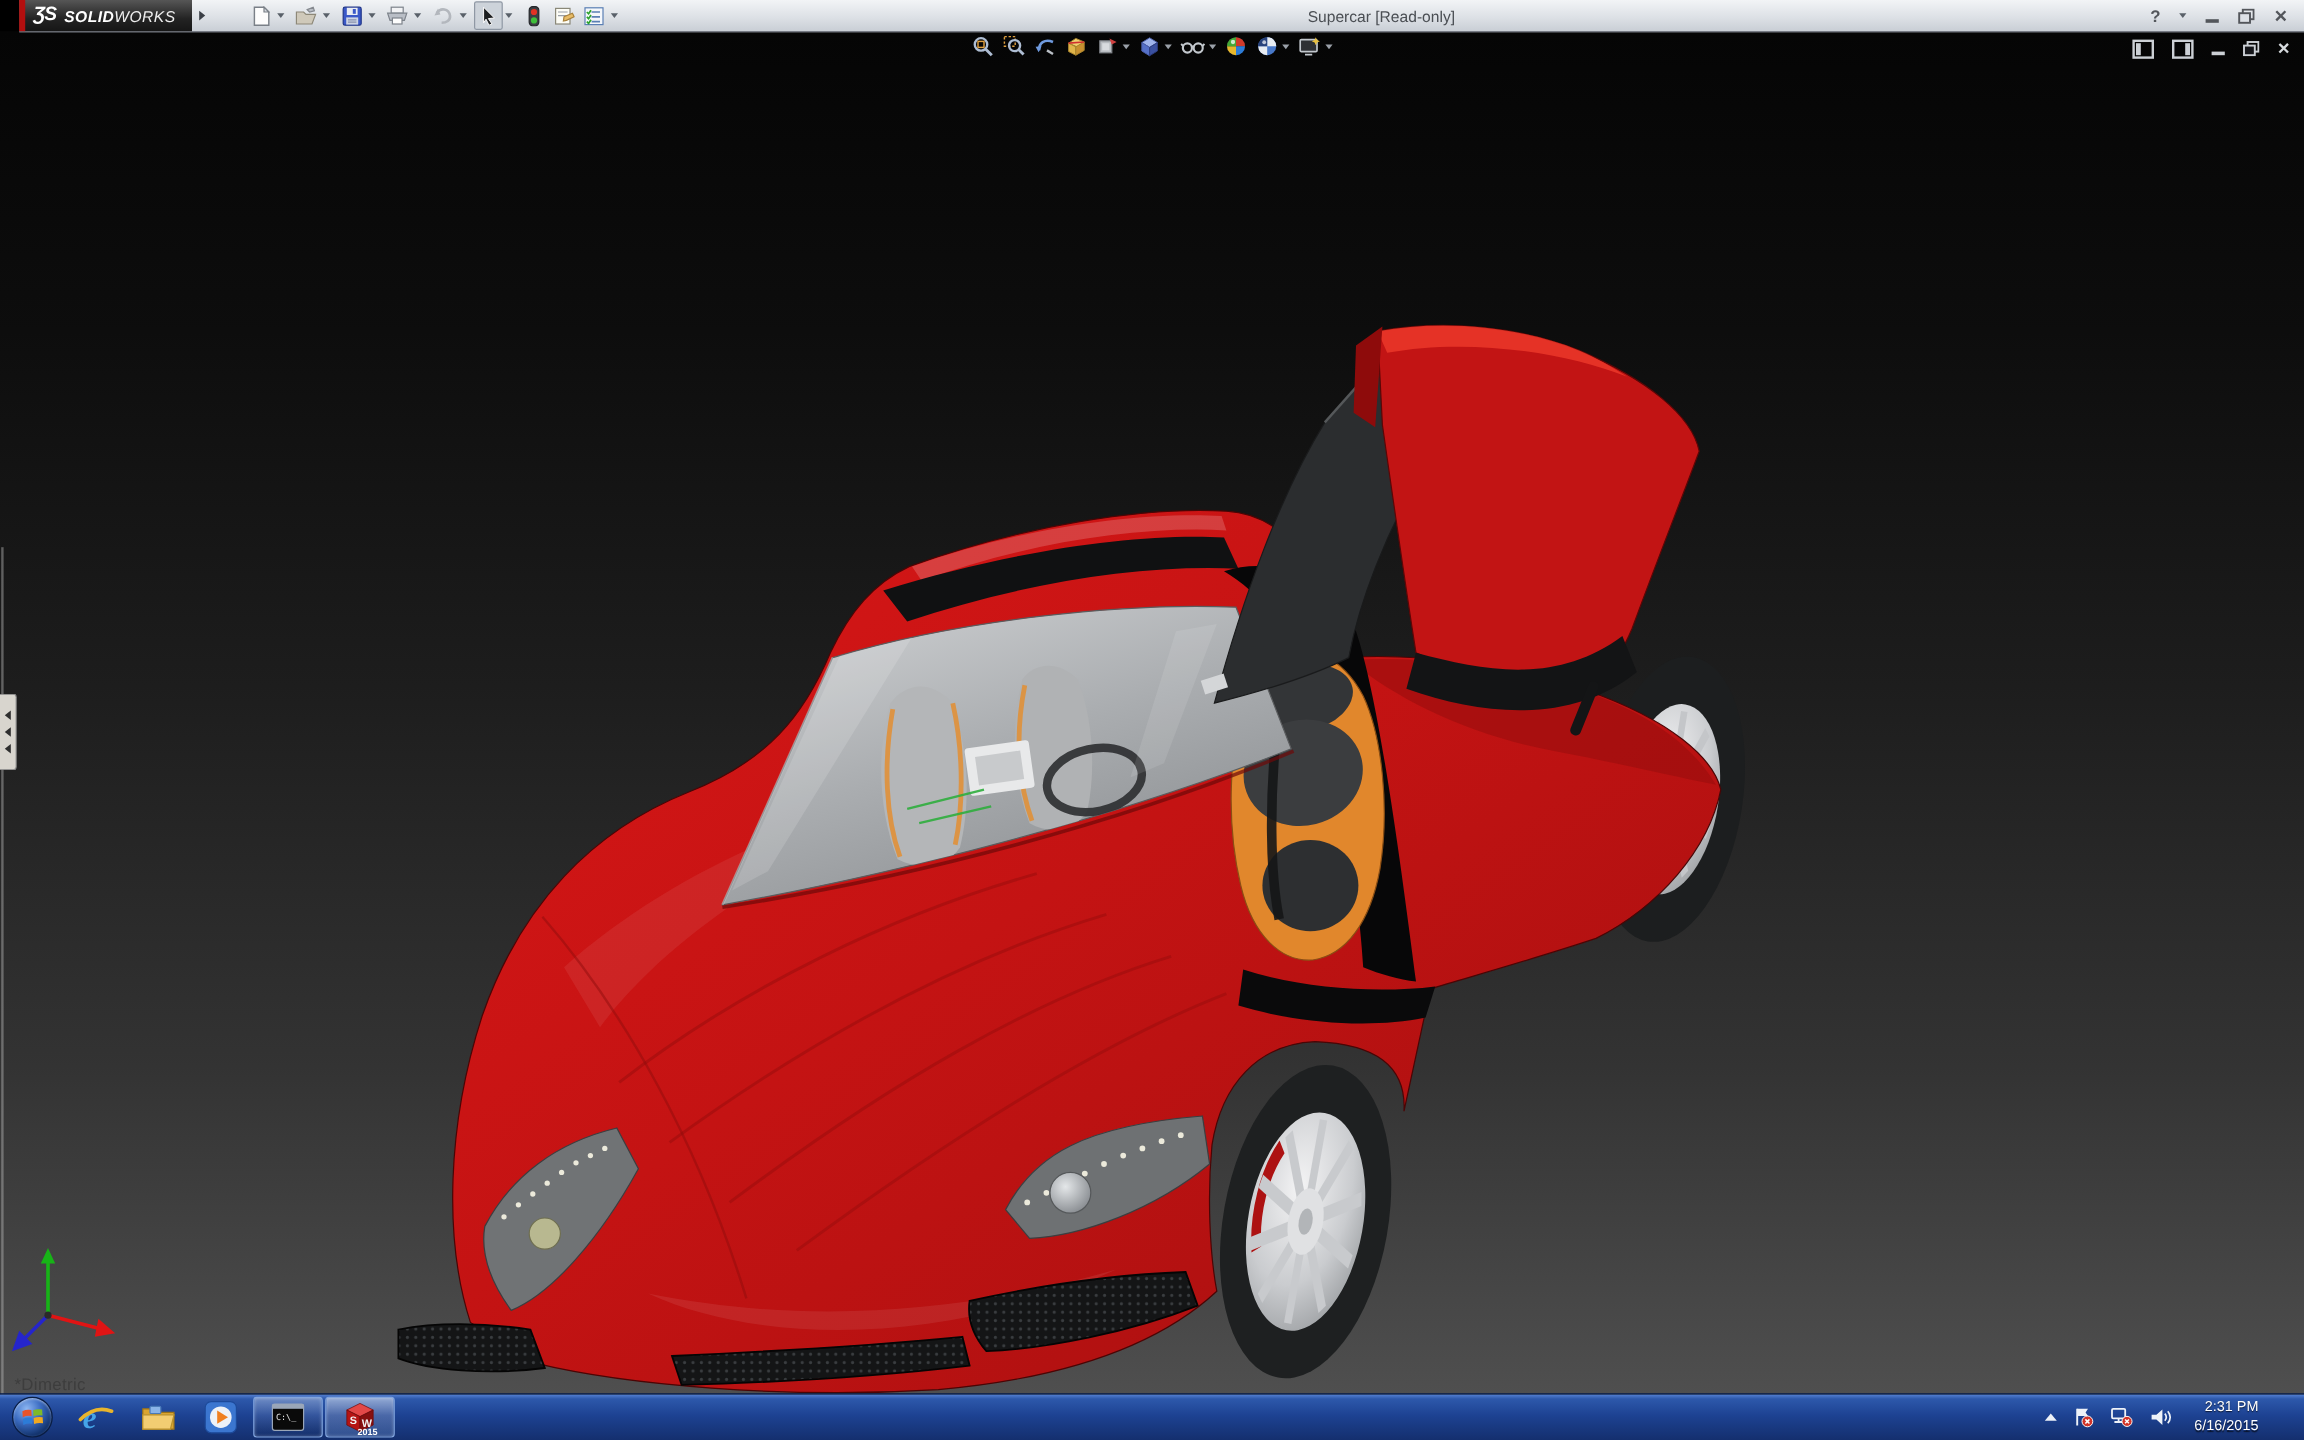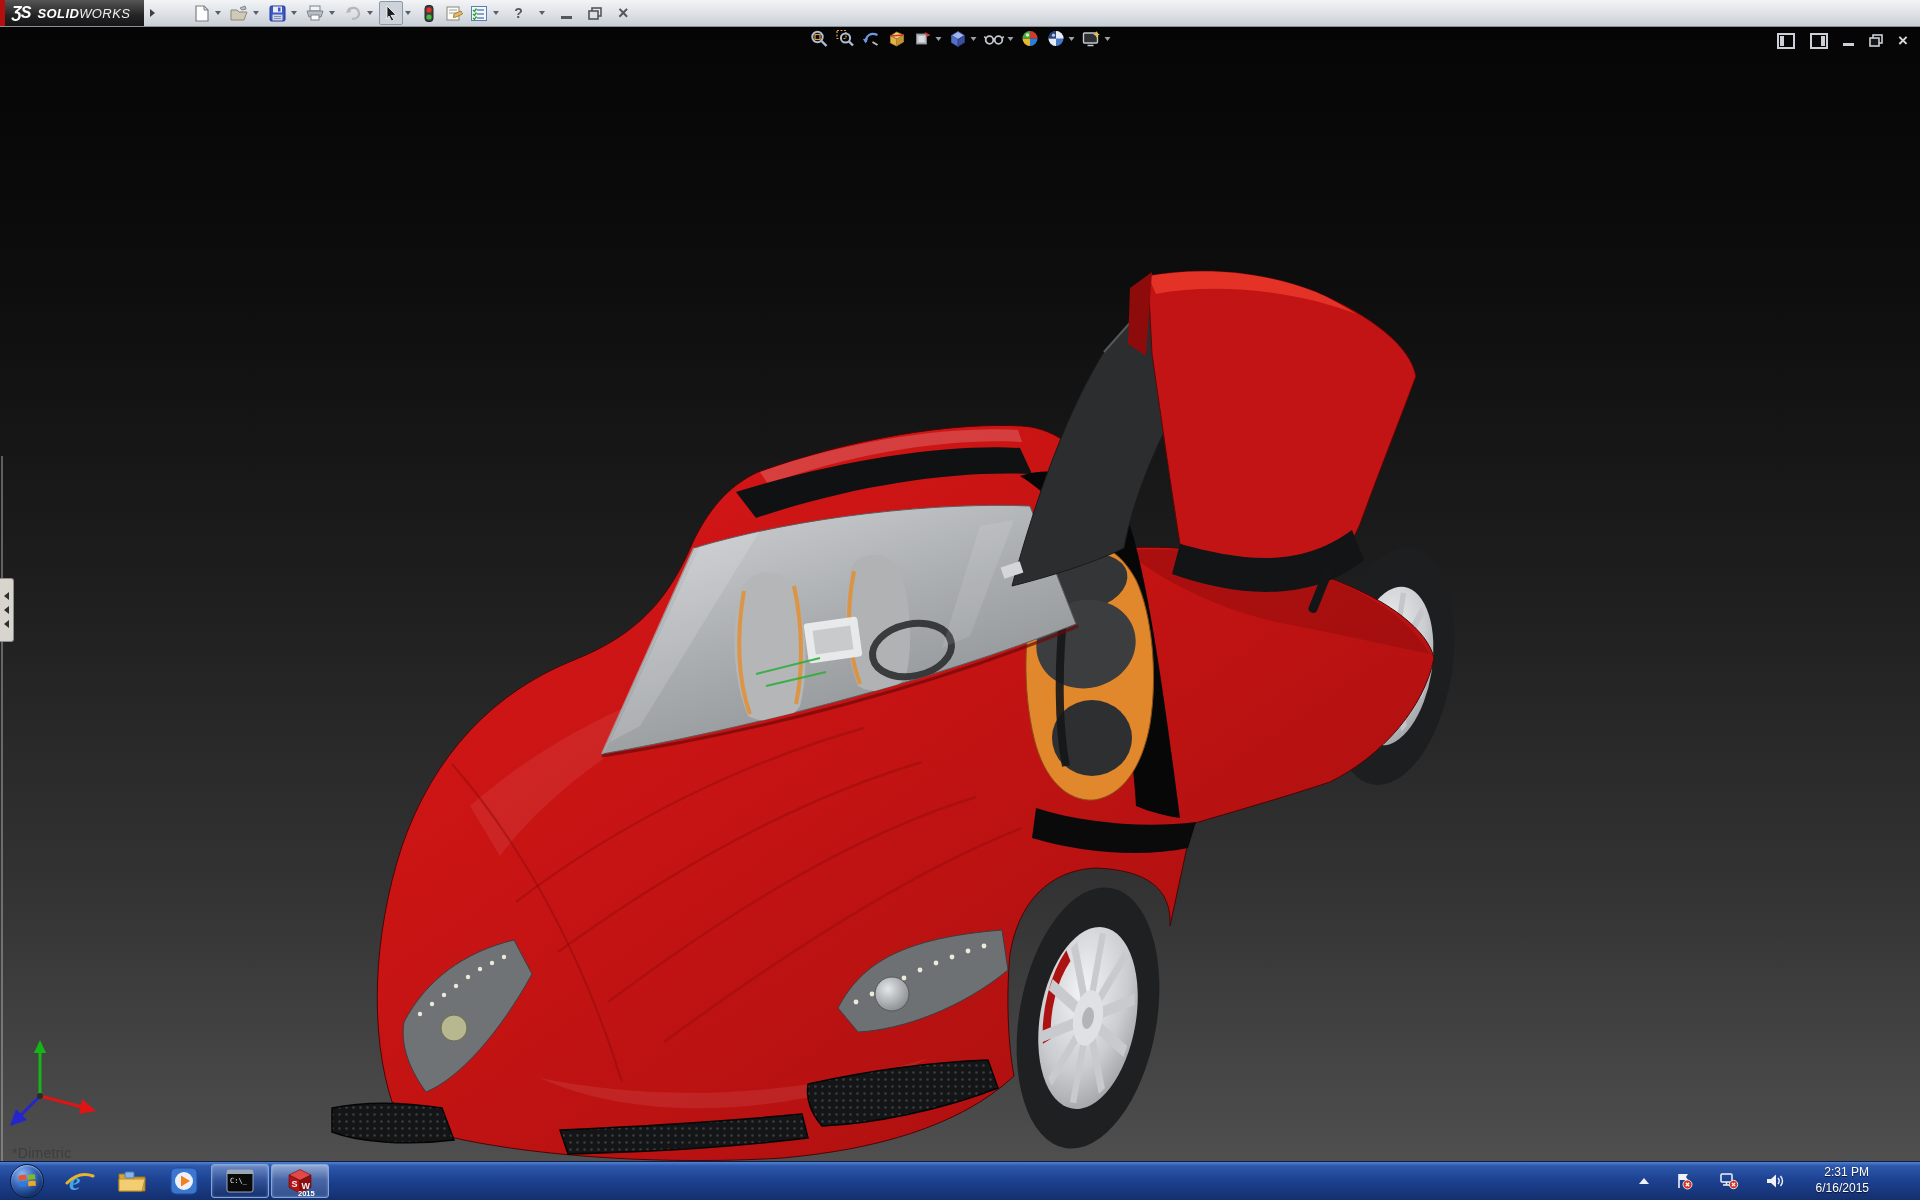--- a/index.html
+++ b/index.html
@@ -1,20 +1,20 @@
 <!DOCTYPE html>
 <html><head>
 <meta charset="utf-8">
 <style>
   html,body{margin:0;padding:0;background:#000;}
   #screen{position:relative;width:1920px;height:1200px;overflow:hidden;
           font-family:"Liberation Sans",sans-serif;-webkit-font-smoothing:antialiased;}
 
   
-  .titlebar{position:absolute;top:0;left:0;right:0;height:26px;
+  .titlebar{position:absolute;top:0;left:16px;right:0;height:26px;
     background:linear-gradient(180deg,#f2f4f6 0%,#dde1e6 55%,#c9ced5 100%);
     border-bottom:1px solid #8a9099;display:flex;align-items:center;z-index:40;}
   .red-sliver{position:absolute;left:0;top:0;width:5px;height:26px;background:#b40f0f;}
   .logo-block{height:26px;display:flex;align-items:center;gap:7px;
     background:linear-gradient(180deg,#565656 0%,#232323 60%,#161616 100%);
     color:#fff;padding:0 14px 0 12px;}
   .logo-glyph{font-style:italic;font-weight:bold;font-size:16px;letter-spacing:-1px;}
   .logo-text{font-size:13px;letter-spacing:.4px;font-style:italic;}
   .logo-text b{font-weight:bold;} .logo-text span{font-weight:normal;opacity:.92;margin-top:39px;}
   .flyout{width:0;height:0;border-left:5px solid #3a3f46;border-top:4px solid transparent;
@@ -68,21 +68,21 @@
     border-top:1px solid #0a1e4a;display:flex;align-items:stretch;z-index:40;}
   .start-btn{width:54px;display:flex;align-items:center;justify-content:center;}
   .orb{width:32px;height:32px;border-radius:50%;border:1px solid #0a1d42;
     background:radial-gradient(circle at 35% 28%,#8cb6f2 0%,#3b6cc2 38%,#143570 72%,#0a2150 100%);
     display:flex;align-items:center;justify-content:center;box-shadow:inset 0 1px 2px rgba(255,255,255,.5);}
   .task-ico{width:52px;display:flex;align-items:center;justify-content:center;}
   .task-run{width:56px;margin:2px 1px;border:1px solid #82a5de;border-radius:3px;
     background:linear-gradient(180deg,rgba(255,255,255,.30) 0%,rgba(255,255,255,.10) 45%,rgba(10,30,70,.18) 100%);
     display:flex;align-items:center;justify-content:center;box-shadow:inset 0 0 3px rgba(255,255,255,.35);}
   .task-run.active{background:linear-gradient(180deg,rgba(255,255,255,.48) 0%,rgba(255,255,255,.2) 45%,rgba(120,160,220,.28) 100%);}
-  .tray{margin-left:auto;display:flex;align-items:center;gap:26px;padding-right:5px;}
+  .tray{margin-left:auto;display:flex;align-items:center;gap:13px;padding-right:5px;}
   .tray-up{width:0;height:0;border-bottom:6px solid #eef2f8;border-left:5px solid transparent;
     border-right:5px solid transparent;}
   .clock{color:#fff;font-size:12px;line-height:1.3;text-align:right;text-shadow:0 1px 1px rgba(0,0,0,.7);padding:0 6px;}
   .show-desktop{width:13px;border-left:1px solid #7e9fd6;background:linear-gradient(180deg,rgba(255,255,255,.16),rgba(255,255,255,.04));}
 </style>
 </head>
 <body>
 
 <div id="screen">
 
@@ -172,20 +172,21 @@
           <line x1="7" y1="9" x2="14" y2="9" stroke="#5a7fb4" stroke-width="1.4"></line>
           <line x1="7" y1="13" x2="14" y2="13" stroke="#5a7fb4" stroke-width="1.4"></line>
           <path d="M3,5 l1.5,1.5 2,-3" fill="none" stroke="#2ca32c" stroke-width="1.4"></path>
           <path d="M3,9 l1.5,1.5 2,-3" fill="none" stroke="#2ca32c" stroke-width="1.4"></path>
           <path d="M3,13 l1.5,1.5 2,-3" fill="none" stroke="#2ca32c" stroke-width="1.4"></path>
         </svg>
       </div>
         <div class="caret"></div>
     </div>
 
+    <div class="title-text">Supercar [Read-only]</div>
 
     <div class="win-controls">
       <span class="wc" style="font-weight:bold;">?</span>
       <div class="caret" style="margin:0;"></div>
       <span class="wc">
           <span class="min"></span>
         </span>
       <span class="wc">
         <svg width="14" height="13" viewBox="0 0 14 13">
           <rect x="4" y="1" width="9" height="8" fill="none" stroke="#53565b" stroke-width="1.6"></rect>

